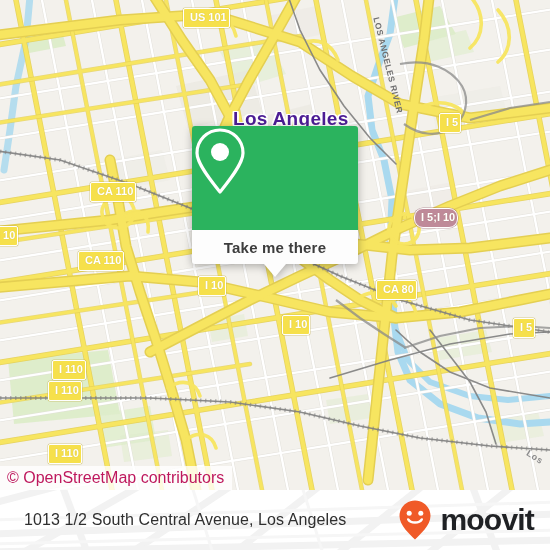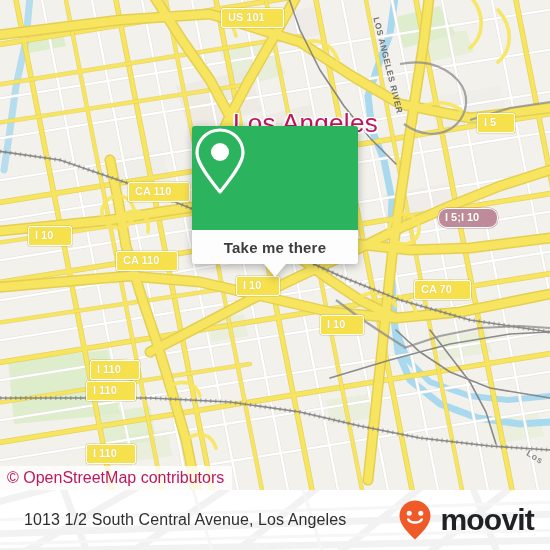--- a/index.html
+++ b/index.html
@@ -5,32 +5,31 @@
   html,body{margin:0;padding:0;background:#fff;}
   body{width:550px;height:550px;overflow:hidden;font-family:"Liberation Sans",sans-serif;}
   #app{position:relative;width:550px;height:550px;overflow:hidden;}
 
   
   #map{position:absolute;left:0;top:0;width:550px;height:490px;background:#f3f1ec;overflow:hidden;}
   #map svg{position:absolute;left:0;top:0;}
 
   
   .city-label{
-    position:absolute;font-size:26px;font-weight:400;color:#be185d;
+    position:absolute;font-size:19px;font-weight:700;color:#4c1d95;
     text-shadow:-1.5px -1.5px 0 #fff,1.5px -1.5px 0 #fff,-1.5px 1.5px 0 #fff,1.5px 1.5px 0 #fff,
                 0 -1.5px 0 #fff,0 1.5px 0 #fff,-1.5px 0 0 #fff,1.5px 0 0 #fff;
     white-space:nowrap;letter-spacing:.3px;
   }
   .shield{
     position:absolute;background:#f6e04b;border:1.5px solid #fff;border-radius:2px;
     color:#fff;font-size:11px;font-weight:700;line-height:1;
-    padding:3px 18px 4px 6px;white-space:nowrap;
+    padding:3px 2px 4px 6px;white-space:nowrap;
     text-shadow:0 0 1px rgba(120,105,20,.35);
     box-shadow:0 0 0 .5px rgba(190,170,60,.55);
-    margin-left:38px;
   }
   .shield.alt{
     background:#bf8a99;border-radius:9px;border:1.5px solid #fff;
     box-shadow:0 0 0 .5px rgba(150,100,115,.6);
   }
   .river-label{
     position:absolute;font-size:8.5px;font-weight:700;color:#6f6f70;letter-spacing:.6px;
     white-space:nowrap;transform-origin:left top;
   }
   .river-label2{
@@ -305,24 +304,24 @@
 
     <div class="river-label" style="left:381px;top:16px;transform:rotate(76deg);">LOS ANGELES RIVER</div>
 
     <div class="river-label2" style="left:530px;top:448px;transform:rotate(32deg);">Los</div>
 
     <div id="shields">
         <div class="shield" style="left: 183px; top: 8px;">US 101</div>
         <div class="shield" style="left: 439px; top: 113px;">I 5</div>
         <div class="shield" style="left: 90px; top: 182px;">CA 110</div>
         <div class="shield" style="left: -10px; top: 226px;">I 10</div>
-        <div class="shield alt" style="left: 400px; top: 208px;">I 5;I 10</div>
+        <div class="shield alt" style="left: 414px; top: 208px;">I 5;I 10</div>
         <div class="shield" style="left: 78px; top: 251px;">CA 110</div>
         <div class="shield" style="left: 198px; top: 276px;">I 10</div>
-        <div class="shield" style="left: 376px; top: 280px;">CA 70</div>
+        <div class="shield" style="left: 376px; top: 280px;">CA 80</div>
         <div class="shield" style="left: 282px; top: 315px;">I 10</div>
         <div class="shield" style="left: 513px; top: 318px;">I 5</div>
         <div class="shield" style="left: 52px; top: 360px;">I 110</div>
         <div class="shield" style="left: 48px; top: 381px;">I 110</div>
         <div class="shield" style="left: 48px; top: 444px;">I 110</div>
       </div>
 
     <div id="card">
       <div id="card-tail"></div>
       <div id="card-head">

